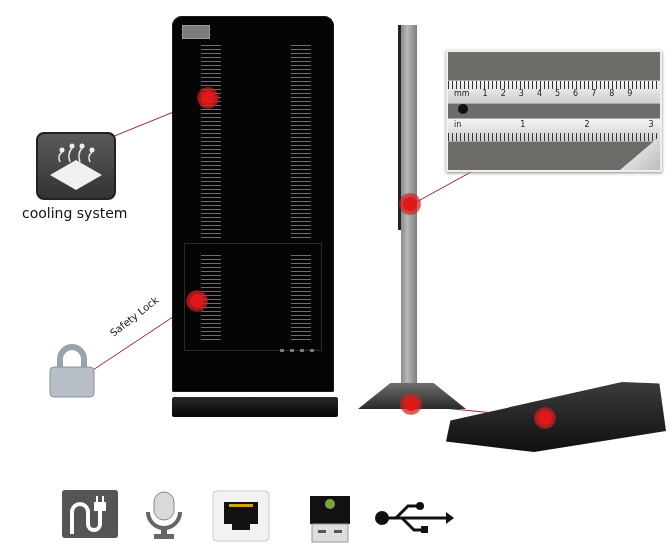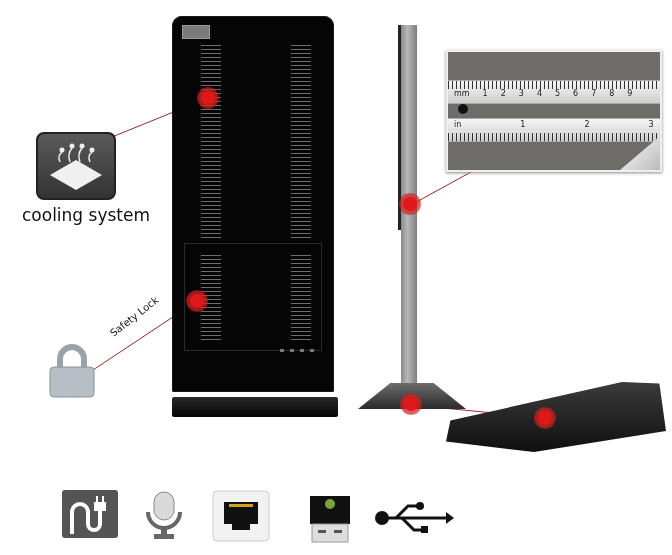--- a/index.html
+++ b/index.html
@@ -21,21 +21,21 @@
   
   .ruler-card{left:446px;top:50px;width:212px;height:118px;background:#6e6c68;border:2px solid #eee;box-shadow:0 1px 3px #888;}
   .ruler{position:absolute;left:0;right:0;height:22px;background:linear-gradient(#f4f4f4,#cfcfcf);border-top:1px solid #aaa;border-bottom:1px solid #aaa;font-size:8px;color:#222;}
   .ruler .ticks{position:absolute;left:0;right:0;height:8px;background:repeating-linear-gradient(90deg,#333 0,#333 1px,transparent 1px,transparent 4px);}
   .curl{right:0;bottom:0;width:40px;height:34px;background:linear-gradient(135deg,#fff,#bbb);clip-path:polygon(100% 0,0 100%,100% 100%);}
   
   .base-detail{left:446px;top:382px;width:220px;height:70px;background:linear-gradient(#3b3b3b,#0f0f0f);clip-path:polygon(2% 55%,80% 0,97% 2%,100% 70%,40% 100%,0 85%);}
   
   .cool-icon{left:36px;top:132px;width:76px;height:64px;background:linear-gradient(#5a5a5a,#333);border-radius:8px;border:2px solid #222;}
   .cool-diamond{left:12px;top:26px;width:52px;height:30px;background:#f0f0f0;clip-path:polygon(50% 0,100% 50%,50% 100%,0 50%);}
-  .cool-text{left:22px;top:205px;font-size:17px;color:#111;}
+  .cool-text{left:22px;top:205px;font-size:14px;color:#111;}
   .lock-text{left:108px;top:330px;font-size:10px;color:#111;transform:rotate(-38deg);transform-origin:left top;}
   .lock{left:44px;top:343px;width:56px;height:56px;}
   .bottom-icon{position:absolute;top:490px;}
   svg{display:block;}
 </style>
 </head>
 <body>
 
 <svg class="abs" style="left:0;top:0" width="672" height="555">
   <line x1="75" y1="152" x2="208" y2="98" stroke="#9b2a2a" stroke-width="1"></line>

